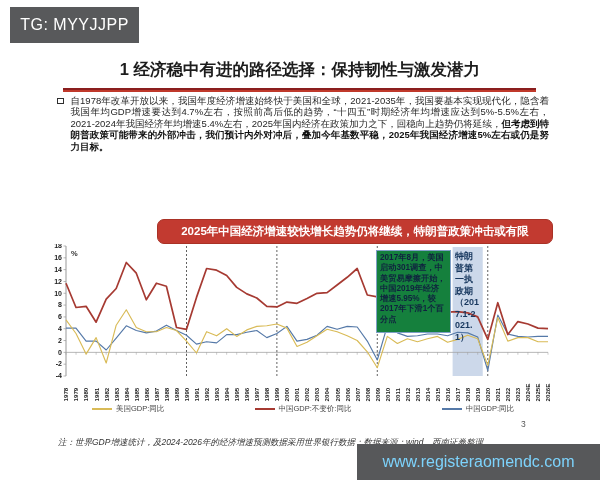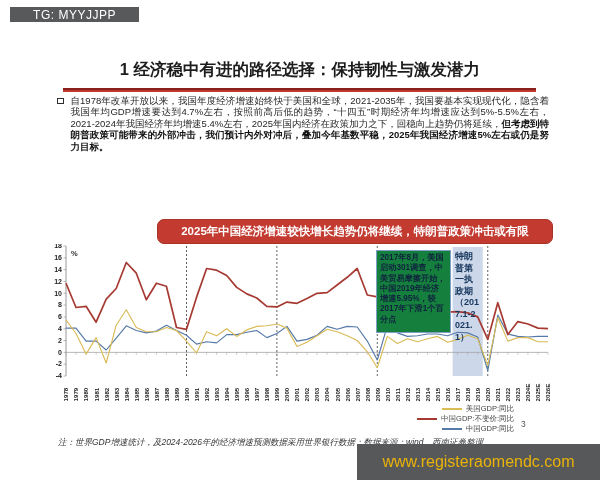--- a/index.html
+++ b/index.html
@@ -1,21 +1,21 @@
 <!DOCTYPE html>
 <html><head>
 <meta charset="utf-8">
 <style>
   * { margin:0; padding:0; box-sizing:border-box; }
   html,body { width:600px; height:480px; overflow:hidden; background:#fff;
     font-family:"Liberation Sans","DejaVu Sans",sans-serif; }
   .abs { position:absolute; }
 
-  .tg-badge { left:10px; top:7px; width:129px; height:15px; background:#58595b;
-    color:#fff; font-size:12px; letter-spacing:.5px; display:flex; align-items:center;
+  .tg-badge { left:10px; top:7px; width:129px; height:36px; background:#58595b;
+    color:#fff; font-size:16px; letter-spacing:.5px; display:flex; align-items:center;
     justify-content:center; }
 
   .slide-title { left:60px; top:59px; width:480px; text-align:center;
     font-size:16.5px; font-weight:bold; color:#1c1c1c; }
   .title-rule { left:63px; top:88px; width:473px; height:4px;
     background:linear-gradient(to bottom,#8a1e1e 0 50%,#c0392b 50% 100%); }
 
   .bullets { left:57px; top:95px; width:492px; }
   .bullet { display:flex; margin-bottom:8px; }
   .bmark { flex:0 0 auto; width:6.5px; height:6.5px; border:1.4px solid #2e2e2e;
@@ -32,30 +32,30 @@
   .pct-label { left:71px; top:249px; font-size:7.5px; font-weight:bold; color:#333; }
 
   .anno-box { left:376px; top:250px; width:75px; height:83px; background:#15803d;
     border:1.2px solid #7f9fc6; padding:2px 3px; font-size:8.2px; font-weight:bold;
     line-height:10.3px; color:#10213f; overflow:hidden; }
 
   .band-label { left:455px; top:251px; width:25px; font-size:9px; font-weight:bold;
     color:#17375e; line-height:11.5px; word-break:break-all; }
 
   .legend { left:92px; top:404px; width:422px; display:flex;
-    justify-content:space-between; align-items:flex-end;flex-direction:column; }
+    justify-content:space-between; align-items:center; }
   .legend-item { display:flex; align-items:center; font-size:7.5px; color:#444; }
   .legend-swatch { width:20px; height:2px; margin-right:4px; }
 
   .note { left:58px; top:437px; width:450px; font-size:8.5px; font-style:italic;
     color:#333; white-space:nowrap; }
   .page-num { left:521px; top:419px; font-size:8.5px; color:#555; }
 
   .footer-bar { left:357px; top:444px; width:243px; height:36px; background:#57585a;
-    color:#eab308; font-size:16px; display:flex; align-items:center; justify-content:center; }
+    color:#7dd3fc; font-size:16px; display:flex; align-items:center; justify-content:center; }
 </style>
 </head>
 <body>
 
 <div class="abs tg-badge">TG: MYYJJPP</div>
 
 <div class="abs slide-title">1 经济稳中有进的路径选择：保持韧性与激发潜力</div>
 <div class="abs title-rule"></div>
 
 <div class="abs bullets">

